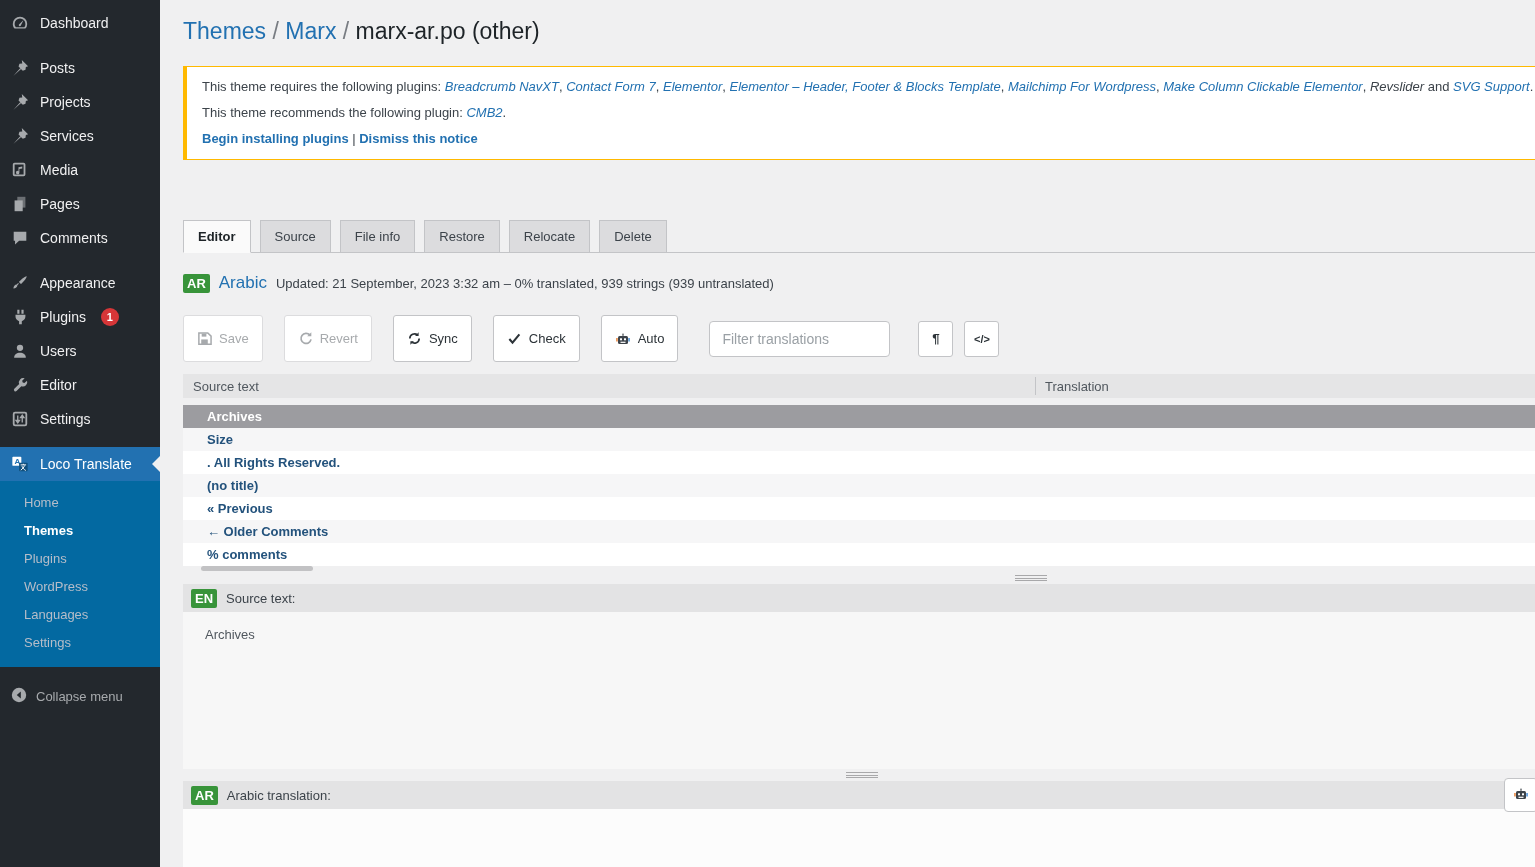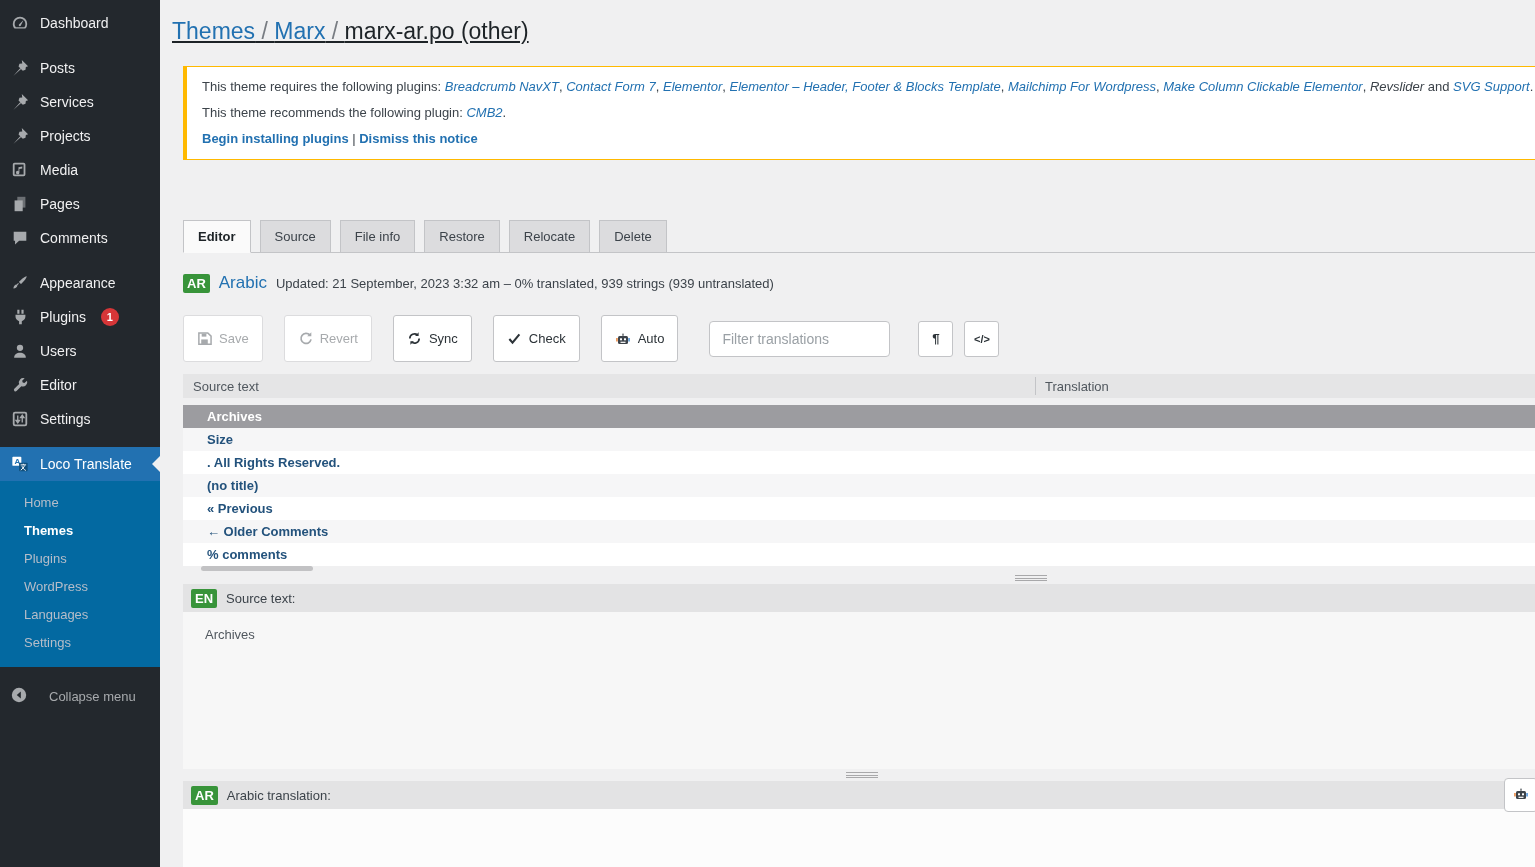--- a/index.html
+++ b/index.html
@@ -20,27 +20,27 @@
   .msep { height:11px; }
   .badge-red { background:#d63638; color:#fff; border-radius:50%; min-width:18px; height:18px;
         font-size:11px; font-weight:bold; display:inline-flex; align-items:center; justify-content:center; margin-left:5px; }
   .mi.current-blue { background:#2271b1; color:#fff; position:relative; }
   .mi.current-blue .ic { color:#fff; }
   .mi.current-blue::after { content:""; position:absolute; right:0; top:50%; margin-top:-8px;
         border:8px solid transparent; border-right-color:#f0f0f1; }
   .submenu { background:#0369a1; padding:8px 12px 10px; }
   .smi { height:28px; line-height:28px; padding:0 12px; font-size:13px; color:#b6bdc9; cursor:pointer; }
   .smi.current { color:#fff; font-weight:bold; }
-  .collapse { margin-top:12px; display:flex; align-items:center; gap:19px; height:34px;
+  .collapse { margin-top:12px; display:flex; align-items:center; gap:6px; height:34px;
         padding:0 10px; color:#a7aaad; font-size:13px; cursor:pointer; }
   .collapse .ic { width:20px; height:20px; display:flex; }
 
   
   #main { position:absolute; left:160px; top:0; width:1375px; height:100%; overflow:hidden; background:#f0f0f1; }
-  h1.bc { margin:0; padding:16px 0 0 12px; font-size:23px; font-weight:400; color:#1d2327; line-height:30px;text-decoration:underline; }
+  h1.bc { margin:0; padding:16px 0 0 23px; font-size:23px; font-weight:400; color:#1d2327; line-height:30px; }
   .bc a { color:#2271b1; text-decoration:none; cursor:pointer; }
   .bc .bcsep { color:#787c82; }
 
   .notice { margin:20px 0 0 23px; width:1697px; background:#fff; line-height:20px;
         border:1px solid #ffb900; border-left-width:4px; padding:10px 16px 10px 15px; }
   .notice p { margin:0 0 6px; }
   .notice p:last-child { margin:0; }
   .nlink { color:#2271b1; font-style:italic; text-decoration:none; cursor:pointer; }
   .nital { font-style:italic; }
   .alink { color:#2271b1; font-weight:600; text-decoration:none; cursor:pointer; }
@@ -125,29 +125,29 @@
             </svg>
           </span>
         <span>Posts</span>
       </div>
       <div class="mi">
         <span class="ic">
             <svg viewBox="0 0 20 20" width="18" height="18">
               <path d="M12 1l7 7-2.5.9-.4 3.1-3 1-2.9-2.8-7.4 8.4 8.4-7.4-2.8-2.9 1-3 3.1-.4z" fill="currentColor"></path>
             </svg>
           </span>
+        <span>Projects</span>
+      </div>
+      <div class="mi">
+        <span class="ic">
+            <svg viewBox="0 0 20 20" width="18" height="18">
+              <path d="M12 1l7 7-2.5.9-.4 3.1-3 1-2.9-2.8-7.4 8.4 8.4-7.4-2.8-2.9 1-3 3.1-.4z" fill="currentColor"></path>
+            </svg>
+          </span>
         <span>Services</span>
-      </div>
-      <div class="mi">
-        <span class="ic">
-            <svg viewBox="0 0 20 20" width="18" height="18">
-              <path d="M12 1l7 7-2.5.9-.4 3.1-3 1-2.9-2.8-7.4 8.4 8.4-7.4-2.8-2.9 1-3 3.1-.4z" fill="currentColor"></path>
-            </svg>
-          </span>
-        <span>Projects</span>
       </div>
       <div class="mi">
         <span class="ic">
             <svg viewBox="0 0 20 20" width="18" height="18">
               <rect x="3" y="3" width="12" height="13" rx="1" fill="none" stroke="currentColor" stroke-width="2"></rect>
               <path d="M12.5 6l-4.2 1v4.3a1.9 1.9 0 1 0 1 1.7V9l3.2-.8z" fill="currentColor"></path>
             </svg>
           </span>
         <span>Media</span>
       </div>

